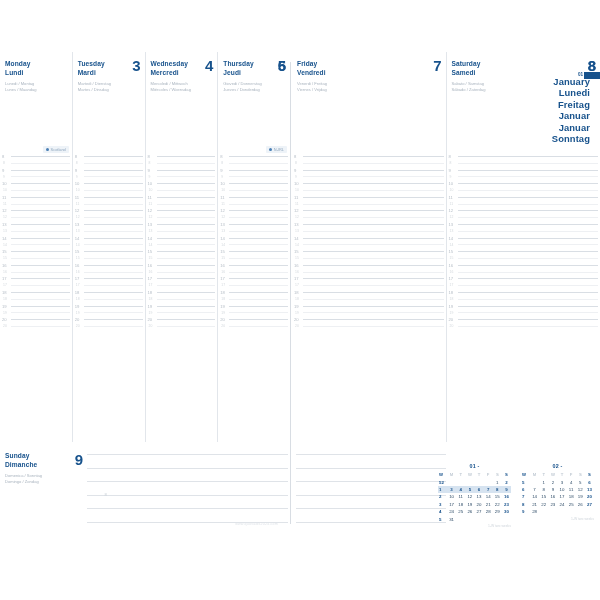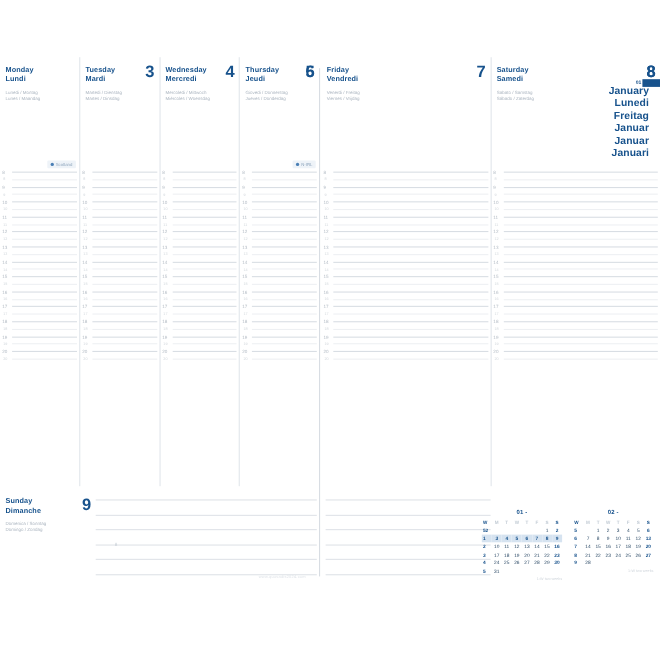--- a/index.html
+++ b/index.html
@@ -680,21 +680,21 @@
             </div>
           </div>
         </div>
 
       <div class="monthbox">
         <div>January</div>
         <div>Lunedi</div>
         <div>Freitag</div>
         <div>Januar</div>
         <div>Januar</div>
-        <div>Januari</div>
+        <div>Sonntag</div>
       </div>
       <div class="tabnum">01</div>
       <div class="tab"></div>
 
       <div class="rnotes" id="right-notes">
           <div class="sline rline" style="top:8px"></div>
           <div class="sline rline" style="top:21.5px"></div>
           <div class="sline rline" style="top:35px"></div>
           <div class="sline rline" style="top:48.5px"></div>
           <div class="sline rline" style="top:62px"></div>

